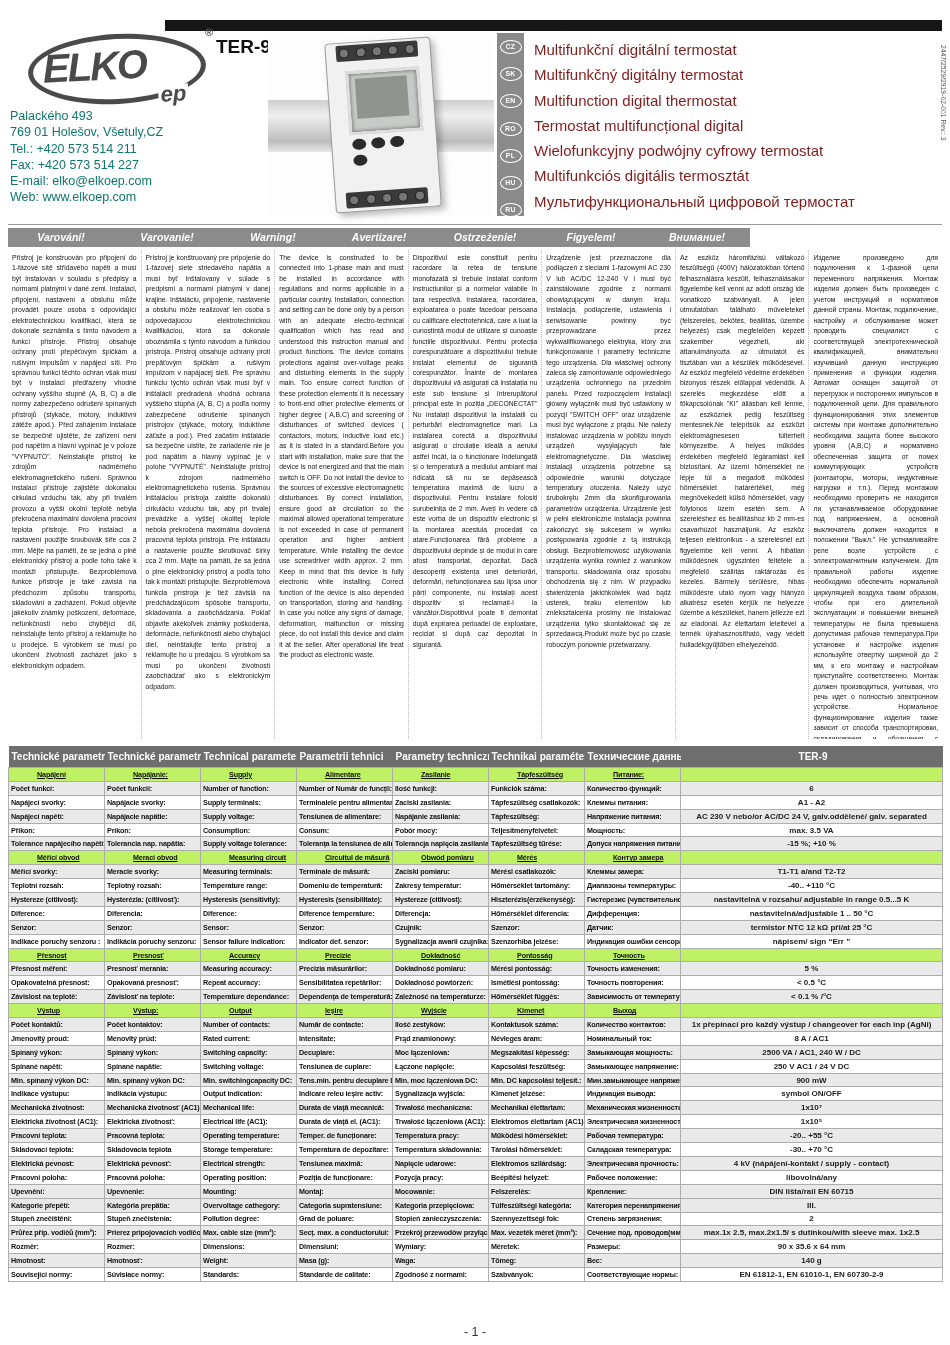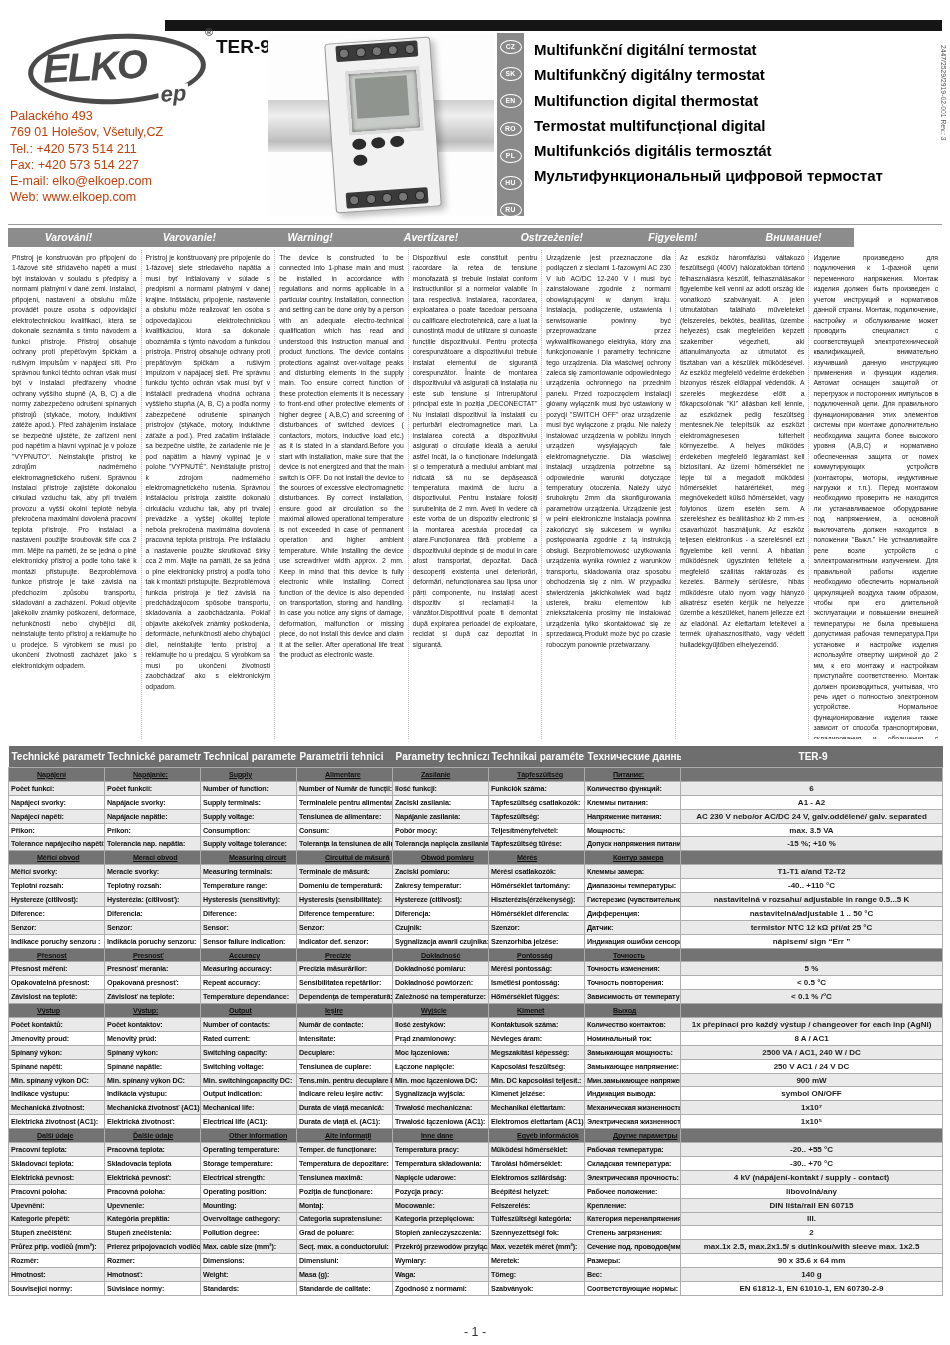--- a/index.html
+++ b/index.html
@@ -7,21 +7,21 @@
         font-family:"Liberation Sans",sans-serif;color:#111;}
   
   .topbar{position:absolute;left:165px;top:20px;width:777px;height:11px;background:#161616;}
   .logo{position:absolute;left:28px;top:34px;width:168px;height:60px;border:5px solid #4a4a4a;
         border-radius:50%;transform:rotate(-3deg);}
   .logo-elko{position:absolute;left:10px;top:4px;font-size:40px;font-weight:bold;font-style:italic;
         color:#4a4a4a;letter-spacing:-2px;}
   .logo-ep{position:absolute;right:14px;bottom:-8px;font-size:22px;font-weight:bold;font-style:italic;
         color:#4a4a4a;background:#fff;padding:0 2px;line-height:20px;}
   .logo-reg{position:absolute;left:205px;top:26px;font-size:11px;color:#4a4a4a;font-weight:bold;}
-  .address{position:absolute;left:10px;top:108px;font-size:12.5px;line-height:16.3px;color:#c2410c;}
+  .address{position:absolute;left:10px;top:108px;font-size:12.5px;line-height:16.3px;color:#0f766e;}
   .product-title{position:absolute;left:216px;top:36px;font-size:19px;font-weight:bold;color:#111;}
   
   .photo{position:absolute;left:268px;top:34px;width:226px;height:182px;background:#fdfdfd;}
   .rail{position:absolute;left:0;top:66px;width:226px;height:52px;
         background:linear-gradient(#cfcfcf,#efefef 30%,#bdbdbd 80%,#e8e8e8);}
   .device{position:absolute;left:62px;top:6px;width:104px;height:168px;background:#f1f1f1;
         border:1px solid #9a9a9a;border-radius:4px;transform:rotate(-4deg);
         box-shadow:4px 4px 6px rgba(0,0,0,.25);}
   .term{position:absolute;left:10px;width:82px;height:16px;background:#3a3a3a;border-radius:2px;
         display:flex;justify-content:space-around;align-items:center;}
@@ -32,41 +32,41 @@
   .lcd-inner{position:absolute;left:6px;top:5px;width:52px;height:40px;background:#8f948f;}
   .btnrow{position:absolute;left:20px;top:96px;width:66px;display:flex;flex-wrap:wrap;gap:5px;}
   .pbtn{width:14px;height:11px;background:#2b2b2b;border-radius:50%;}
   
   .lang-strip{position:absolute;left:497px;top:33px;width:27px;height:183px;background:#8a8a8a;
         display:flex;flex-direction:column;align-items:center;padding-top:7px;box-sizing:border-box;}
   .badge{width:20px;height:12px;border:1.4px solid #fff;border-radius:50%;color:#fff;
         font-size:6.8px;font-weight:bold;text-align:center;line-height:12px;margin-bottom:13.2px;
         letter-spacing:.3px;}
   .titles{position:absolute;left:534px;top:37px;}
-  .title-line{font-size:15px;font-weight:bold;color:#000000;line-height:25.3px;white-space:nowrap;}
+  .title-line{font-size:15px;font-weight:normal;color:#7f1d1d;line-height:25.3px;white-space:nowrap;}
   .side-note{position:absolute;right:3px;top:45px;writing-mode:vertical-rl;font-size:6.8px;color:#555;}
   
   .rule{position:absolute;top:224px;left:8px;width:934px;border-top:1px solid #9a9a9a;}
-  .warn-bar{position:absolute;top:228px;left:8px;width:846px;height:19px;background:#8c8c8c;display:flex;}
+  .warn-bar{position:absolute;top:228px;left:8px;width:742px;height:19px;background:#8c8c8c;display:flex;}
   .warn-bar .wh{flex:1;color:#fff;font-weight:bold;font-style:italic;font-size:10.5px;
         text-align:center;line-height:19px;}
   .warn-cols{position:absolute;top:250px;left:8px;width:934px;height:489px;display:flex;}
   .warn-col{flex:1;box-sizing:border-box;padding:3px 4px 0 4px;font-size:6.8px;line-height:10.45px;
         text-align:justify;color:#151515;overflow:hidden;border-left:1px dotted #bbb;}
   .warn-col:first-child{border-left:none;}
   
   .table-wrap{position:absolute;top:746px;left:8px;width:934px;}
   table.params{width:100%;border-collapse:collapse;table-layout:fixed;}
   .params thead th{background:#6e6e6e;color:#fff;font-size:10px;font-weight:bold;height:21px;
         text-align:left;padding:0 0 0 3px;white-space:nowrap;overflow:hidden;}
   .params thead th.val{text-align:center;}
   .params td{border:1px solid #adadad;height:12.9px;overflow:hidden;white-space:nowrap;padding:0 2px;}
   .params td.label{font-size:7.2px;font-weight:bold;color:#111;letter-spacing:-0.15px;}
   .params td.value{font-size:8px;font-weight:bold;text-align:center;color:#1d1d1d;}
-  .params tr.section td{background:#737373;padding-left:28px;}
+  .params tr.section td{background:#bef264;padding-left:28px;}
   .params tr.section td.label{text-decoration:underline;}
   .params tr.odd td{background:#e9e9e9;}
   .params tr.even td{background:#fff;}
   
   .footer{position:absolute;bottom:6px;left:0;width:100%;text-align:center;font-size:12.5px;color:#333;}
 </style>
 </head>
 <body>
 
 <div class="page">
@@ -125,20 +125,21 @@
       <div class="badge">RO</div>
       <div class="badge">PL</div>
       <div class="badge">HU</div>
       <div class="badge">RU</div>
     </div>
   <div class="titles" id="langTitles">
       <div class="title-line">Multifunkční digitální termostat</div>
       <div class="title-line">Multifunkčný digitálny termostat</div>
       <div class="title-line">Multifunction digital thermostat</div>
       <div class="title-line">Termostat multifuncțional digital</div>
+      <div class="title-line">Wielofunkcyjny podwójny cyfrowy termostat</div>
       <div class="title-line">Multifunkciós digitális termosztát</div>
       <div class="title-line">Мультифункциональный цифровой термостат</div>
     </div>
 
   <div class="side-note">2447/2529/2919-02-001 Rev.: 3</div>
 
   <div class="rule"></div>
   <div class="warn-bar" id="warnBar">
       <div class="wh">Varování!</div>
       <div class="wh">Varovanie!</div>
@@ -436,30 +437,20 @@
           <tr class="even">
             <td class="label">Elektrická životnost (AC1):</td>
             <td class="label">Elektrická životnosť:</td>
             <td class="label">Electrical life (AC1):</td>
             <td class="label">Durata de viață el. (AC1):</td>
             <td class="label">Trwałość łączeniowa (AC1):</td>
             <td class="label">Elektromos élettartam (AC1):</td>
             <td class="label">Электрическая жизненность (AC1):</td>
             <td class="value">1x10⁵</td>
           </tr>
-          <tr class="section">
-            <td class="label">Další údaje</td>
-            <td class="label">Ďalšie údaje</td>
-            <td class="label">Other information</td>
-            <td class="label">Alte informații</td>
-            <td class="label">Inne dane</td>
-            <td class="label">Egyéb információk</td>
-            <td class="label">Другие параметры</td>
-            <td class="value"></td>
-          </tr>
           <tr class="odd">
             <td class="label">Pracovní teplota:</td>
             <td class="label">Pracovná teplota:</td>
             <td class="label">Operating temperature:</td>
             <td class="label">Temper. de funcționare:</td>
             <td class="label">Temperatura pracy:</td>
             <td class="label">Működési hőmérséklet:</td>
             <td class="label">Рабочая температура:</td>
             <td class="value">-20.. +55 °C</td>
           </tr>

